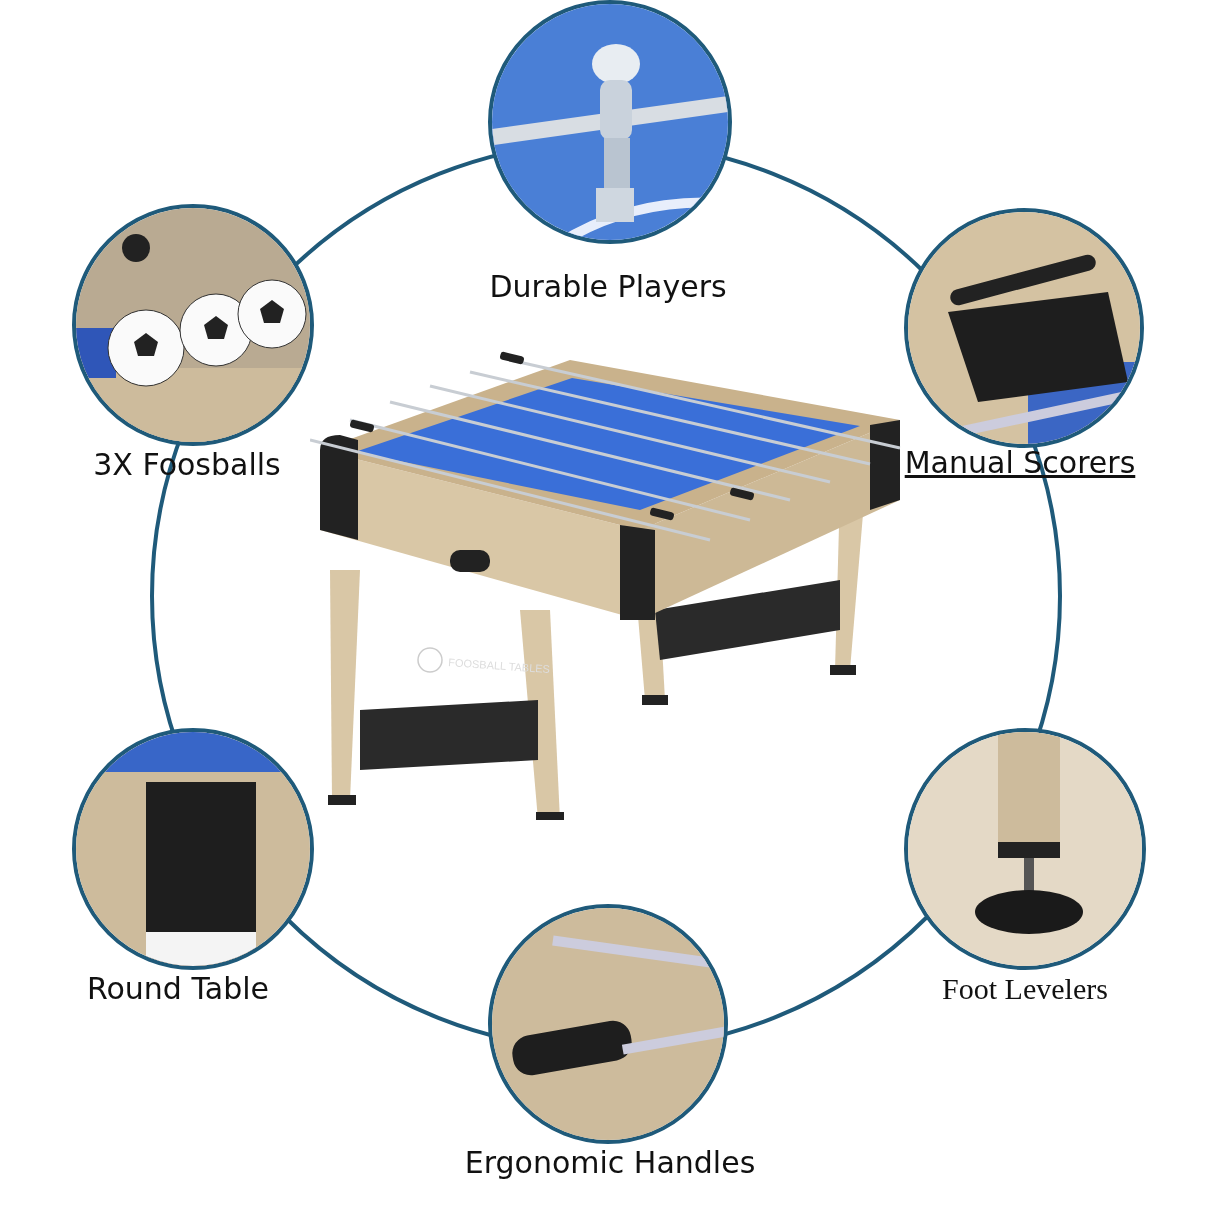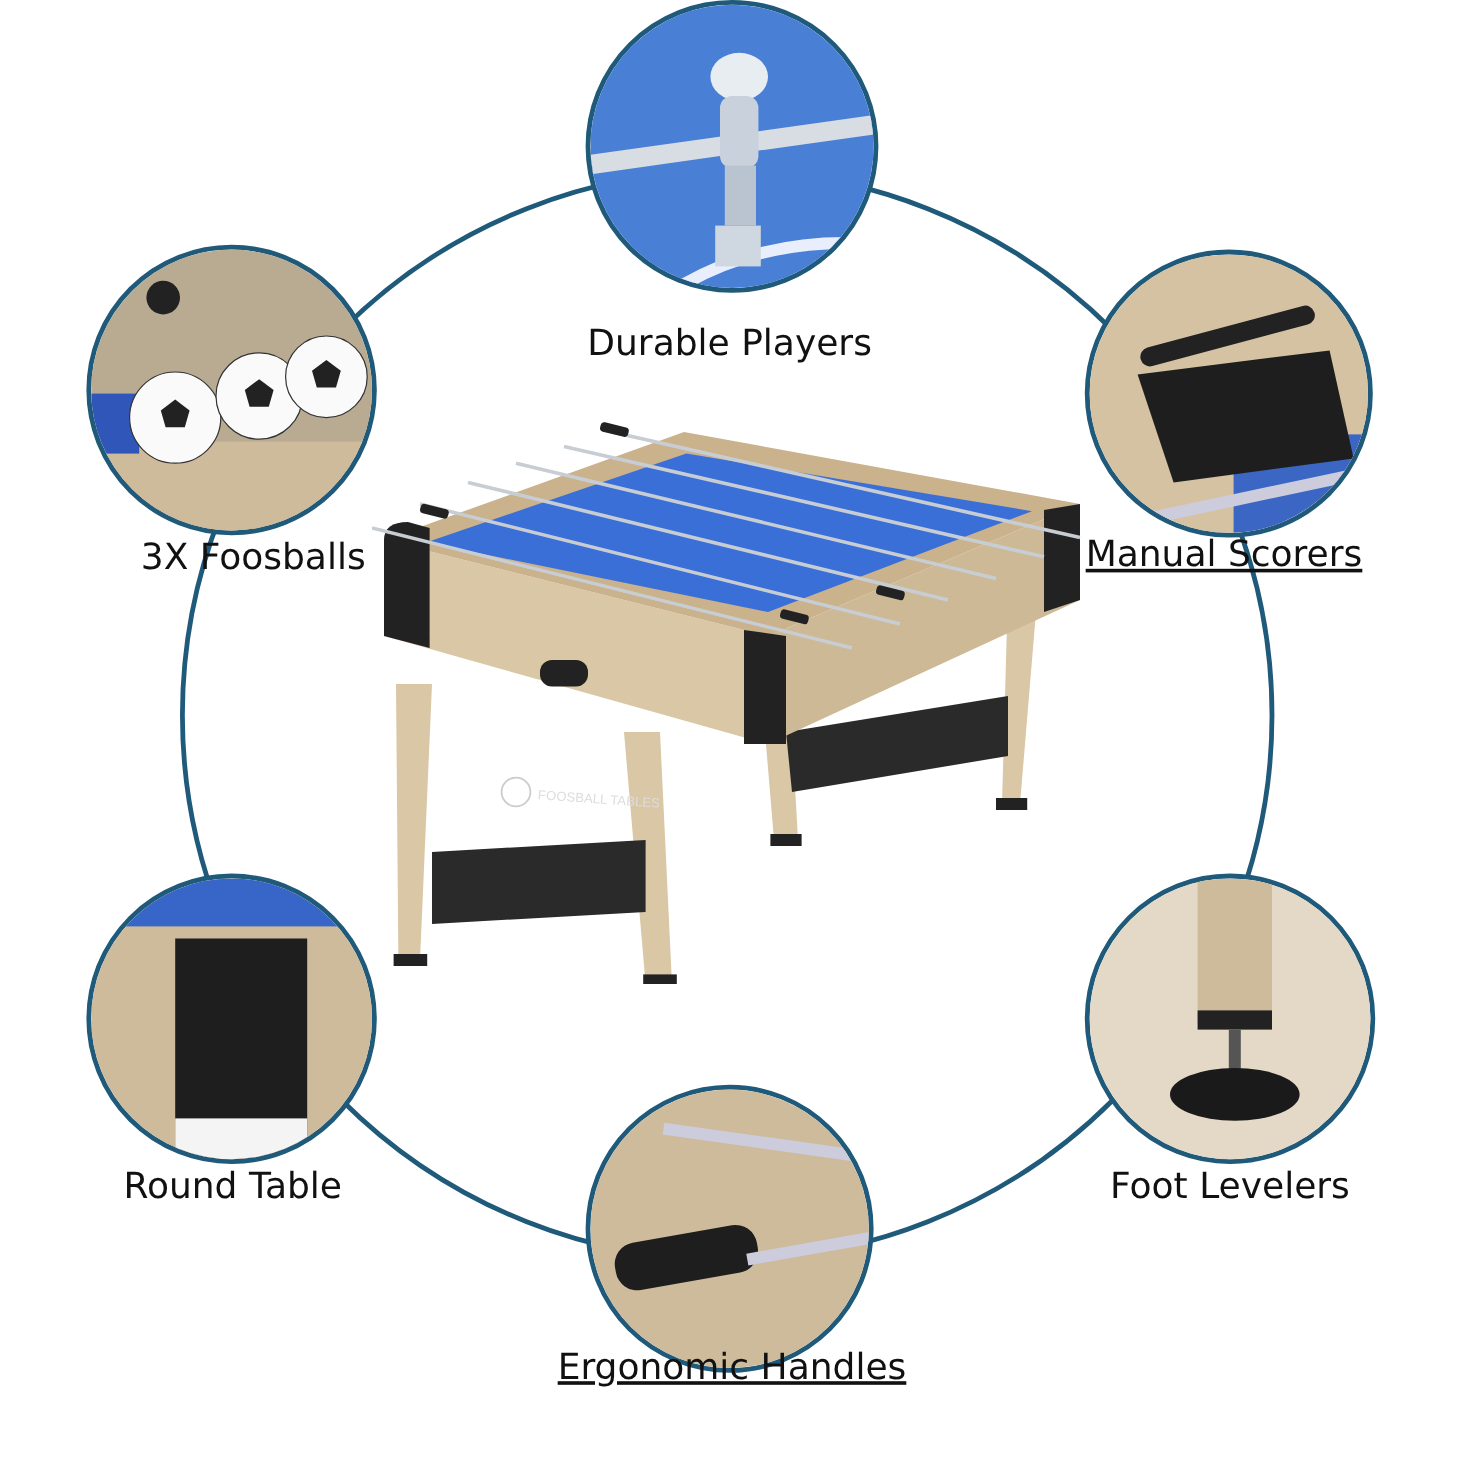--- a/index.html
+++ b/index.html
@@ -37,65 +37,65 @@
       <circle cx="70" cy="140" r="38" fill="#fafafa" stroke="#333" stroke-width="1"></circle>
       <polygon points="70,125 82,134 78,148 62,148 58,134" fill="#222"></polygon>
       <circle cx="140" cy="122" r="36" fill="#fafafa" stroke="#333" stroke-width="1"></circle>
       <polygon points="140,108 152,117 148,131 132,131 128,117" fill="#222"></polygon>
       <circle cx="196" cy="106" r="34" fill="#fafafa" stroke="#333" stroke-width="1"></circle>
       <polygon points="196,92 208,101 204,115 188,115 184,101" fill="#222"></polygon>
     </g>
     <circle cx="60" cy="40" r="14" fill="#222"></circle>
   </svg>
 </div>
-<div class="label" style="left:86px;top:448px;width:250px;text-align:center;">3X Foosballs</div>
+<div class="label" style="left:62px;top:448px;width:250px;text-align:center;">3X Foosballs</div>
 
 <div class="bubble" style="left:904px;top:208px;width:240px;height:240px;">
   <svg width="240" height="240" viewBox="0 0 240 240">
     <rect width="240" height="240" fill="#d4c2a2"></rect>
     <rect x="120" y="150" width="120" height="90" fill="#3b66c4"></rect>
     <rect x="40" y="60" width="150" height="16" rx="8" fill="#222" transform="rotate(-15 115 68)"></rect>
     <polygon points="40,100 200,80 220,170 70,190" fill="#1e1e1e"></polygon>
     <rect x="20" y="200" width="220" height="10" fill="#ccd" transform="rotate(-12 120 205)"></rect>
   </svg>
 </div>
 <div class="label" style="left:880px;top:446px;width:280px;text-decoration:underline;">Manual Scorers</div>
 
 <div class="bubble" style="left:72px;top:728px;width:242px;height:242px;">
   <svg width="242" height="242" viewBox="0 0 242 242">
     <rect width="242" height="242" fill="#cdbb9c"></rect>
     <rect x="0" y="0" width="242" height="40" fill="#3866c8"></rect>
     <path d="M70 50 L180 50 L180 242 L70 242 Z" fill="#1e1e1e"></path>
     <rect x="70" y="200" width="110" height="42" fill="#f4f4f4"></rect>
   </svg>
 </div>
-<div class="label" style="left:64px;top:972px;width:260px;">
+<div class="label" style="left:48px;top:972px;width:260px;">
   <span class="cap">Round Table</span>
 </div>
 
 <div class="bubble" style="left:904px;top:728px;width:242px;height:242px;">
   <svg width="242" height="242" viewBox="0 0 242 242">
     <rect width="242" height="242" fill="#e4d9c6"></rect>
     <rect x="90" y="0" width="62" height="120" fill="#cdbb9c"></rect>
     <rect x="90" y="110" width="62" height="16" fill="#222"></rect>
     <rect x="116" y="126" width="10" height="36" fill="#555"></rect>
     <ellipse cx="121" cy="180" rx="54" ry="22" fill="#1a1a1a"></ellipse>
   </svg>
 </div>
-<div class="label" style="left:900px;top:972px;width:250px;">Foot Levelers</div>
+<div class="label" style="left:900px;top:972px;width:250px;font-family:Liberation Serif, serif;">Foot Levelers</div>
 
 <div class="bubble" style="left:488px;top:904px;width:240px;height:240px;">
   <svg width="240" height="240" viewBox="0 0 240 240">
     <rect width="240" height="240" fill="#cdbb9c"></rect>
     <rect x="60" y="40" width="180" height="10" fill="#ccd" transform="rotate(8 150 45)"></rect>
     <rect x="20" y="120" width="120" height="40" rx="18" fill="#1e1e1e" transform="rotate(-10 80 140)"></rect>
     <rect x="130" y="128" width="110" height="10" fill="#ccd" transform="rotate(-10 180 133)"></rect>
   </svg>
 </div>
-<div class="label" style="left:430px;top:1123px;width:360px;text-decoration:underline;">Ergonomic Handles</div>
+<div class="label" style="left:430px;top:1146px;width:360px;">Ergonomic Handles</div>
 
 <div style="position:absolute;left:310px;top:340px;width:600px;height:480px;">
   <svg width="600" height="480" viewBox="0 0 600 480">
 
     <polygon points="20,230 50,230 40,460 22,460" fill="#d9c7a6"></polygon>
     <polygon points="210,270 240,270 250,480 228,480" fill="#d9c7a6"></polygon>
     <polygon points="320,180 345,180 355,360 335,360" fill="#d9c7a6"></polygon>
     <polygon points="530,150 555,150 540,330 525,330" fill="#d9c7a6"></polygon>
 
     <polygon points="50,370 228,360 228,420 50,430" fill="#2a2a2a"></polygon>

